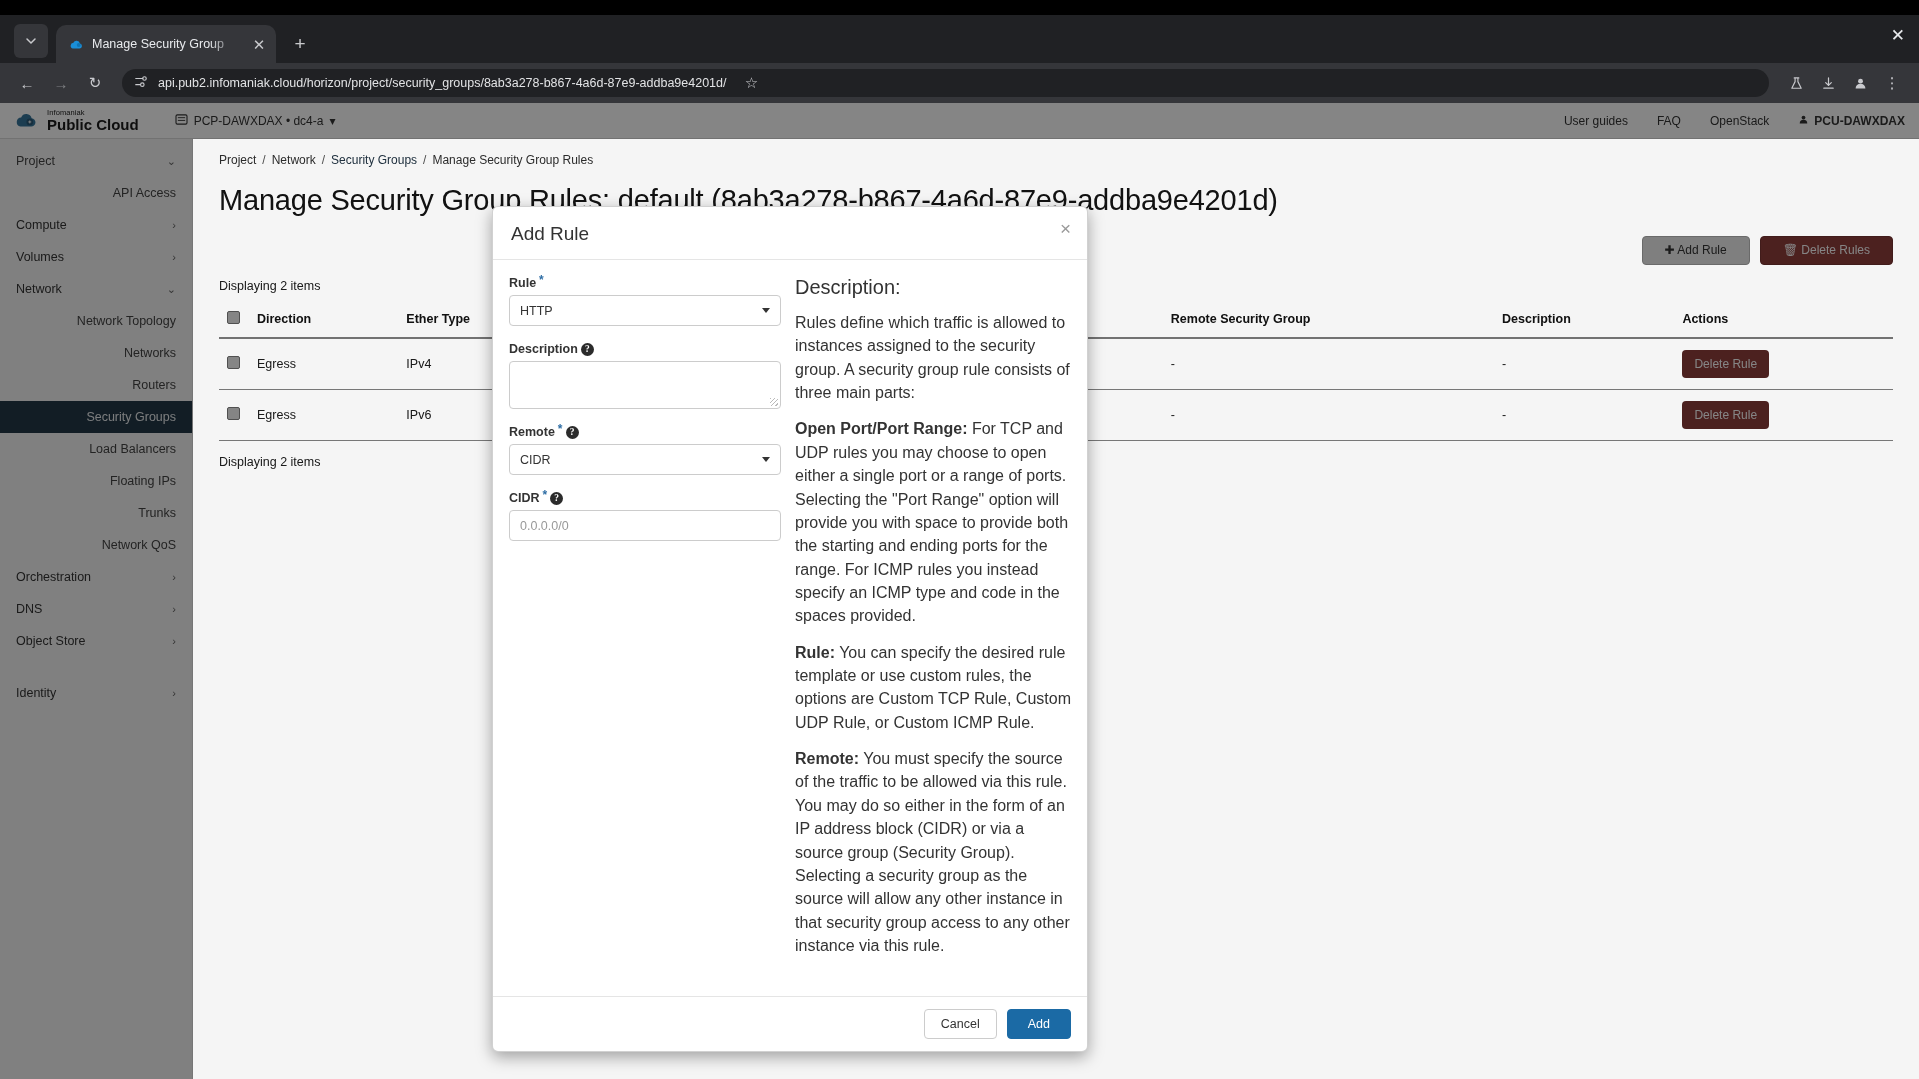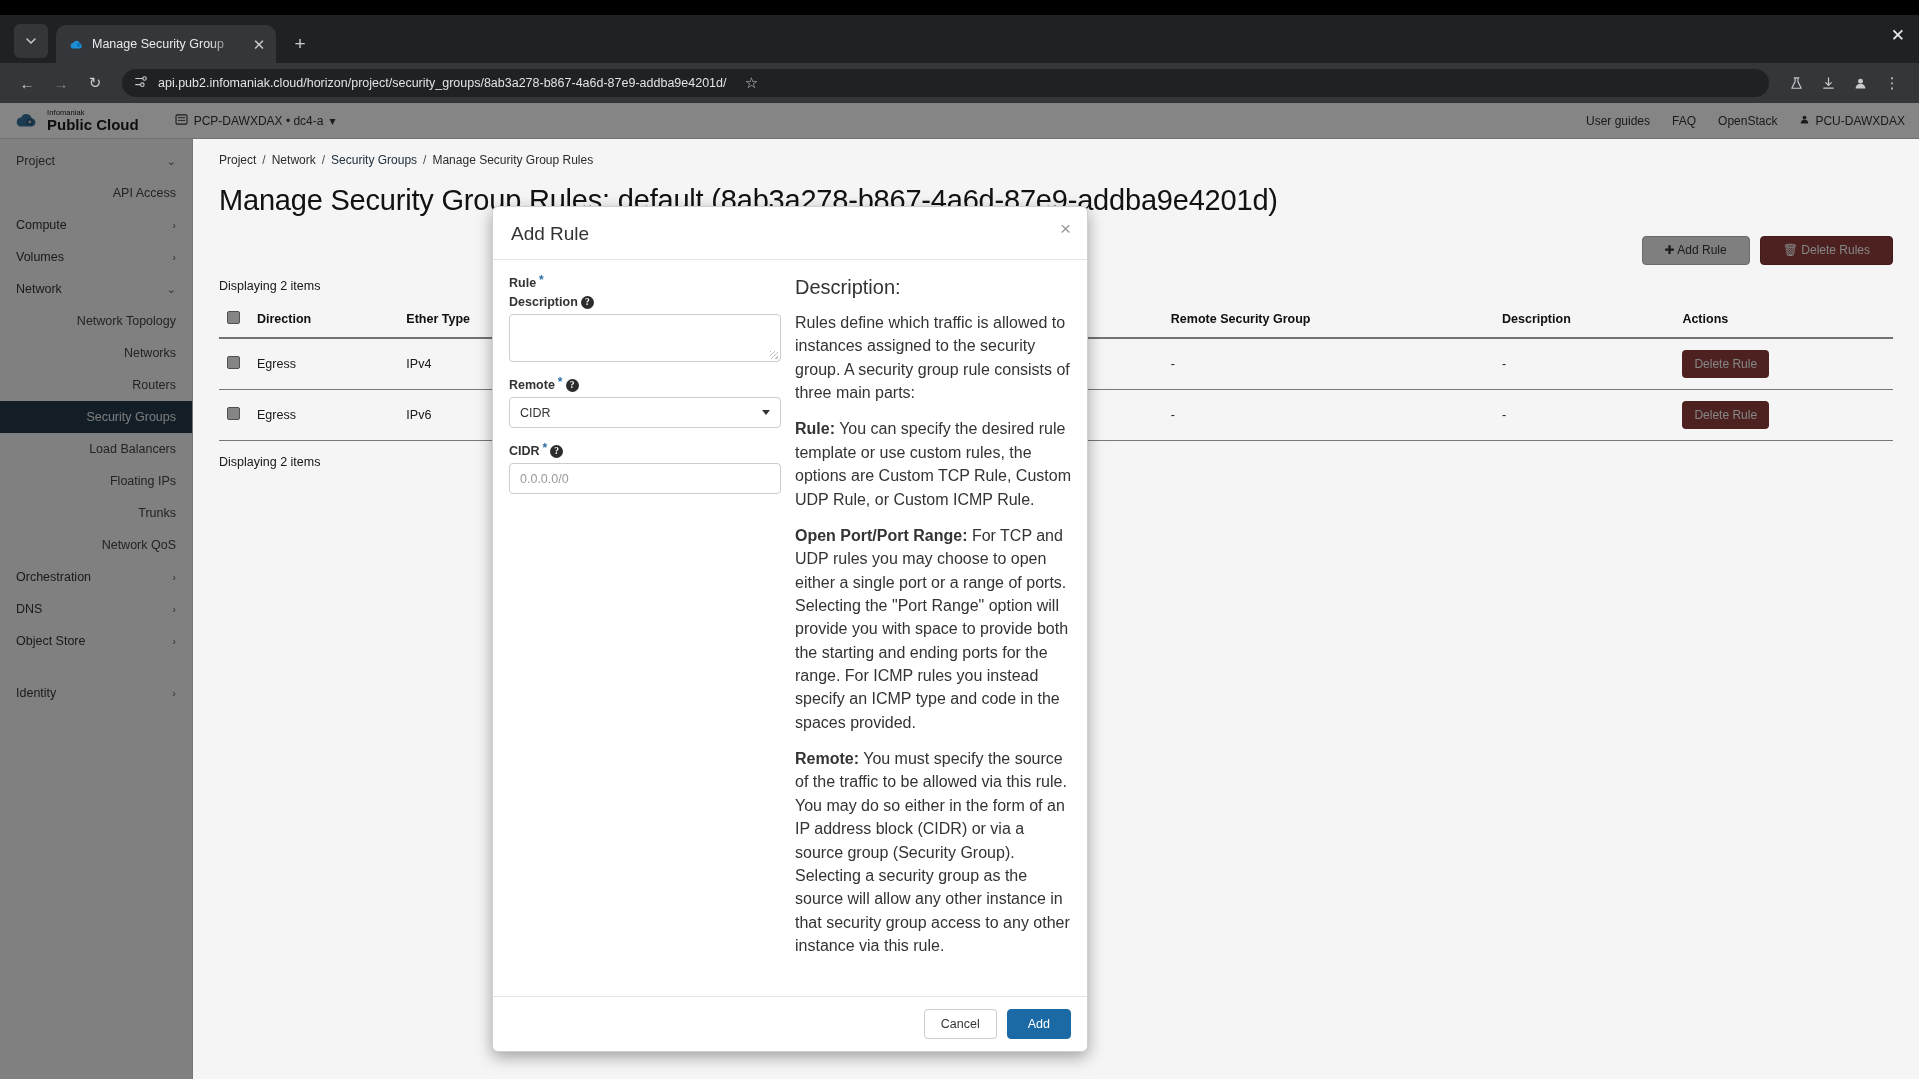--- a/index.html
+++ b/index.html
@@ -55,21 +55,21 @@
 
   .hz-navbar {
     height: 36px; background: #ffffff; border-bottom: 1px solid #dcdcdc;
     display: flex; align-items: center; padding: 0 14px; gap: 18px;
   }
   .brand { display: flex; align-items: center; gap: 7px; }
   .brand-txt { display:flex; flex-direction:column; line-height:1; }
   .brand-small { font-size: 7.5px; color:#222; letter-spacing:.1px;}
   .brand-main { font-size: 15px; font-weight: bold; color: #1a1a1a; }
   .proj-switch { display:flex; align-items:center; gap:6px; font-size:12px; color:#333; margin-left: 18px;}
-  .nav-right { margin-left: auto; display: flex; align-items: center; gap: 22px; font-size: 12px; color: #333; }
+  .nav-right { margin-left: auto; display: flex; align-items: center; gap: 29px; font-size: 12px; color: #333; }
 
   .hz-body { display: flex; height: calc(100% - 36px); }
   .hz-side { width: 193px; background: #f6f6f6; border-right: 1px solid #e2e2e2; padding-top: 6px; flex:0 0 193px;}
   .side-group { display:flex; align-items:center; justify-content:space-between;
     padding: 9px 16px 9px 16px; font-size: 12.5px; color:#333; }
   .side-group.lbl { color:#444; }
   .side-item { padding: 9px 16px; font-size: 12.5px; color:#444; text-align:right; }
   .side-item.active { background: #133b57; color:#e9eef2; }
   .chev { font-size: 11px; color:#666; }
 
@@ -224,21 +224,21 @@
                 <path d="M3 4h8M3 7h8" stroke="#333" stroke-width="1"></path>
               </svg>
           </span>
           <span>PCP-DAWXDAX • dc4-a</span>
           <span>▾</span>
         </div>
         <div class="nav-right">
           <span>User guides</span>
           <span>FAQ</span>
           <span>OpenStack</span>
-          <span style="display:flex;align-items:flex-end;gap:5px;">
+          <span style="display:flex;align-items:flex-end;gap:5px;font-weight:bold;">
             <span>
               <svg width="11" height="11" viewBox="0 0 14 14">
                   <circle cx="7" cy="4.6" r="2.4" fill="#333"></circle>
                   <path d="M2.2 12a4.8 4.8 0 0 1 9.6 0z" fill="#333"></path>
                 </svg>
             </span>
             <span>PCU-DAWXDAX</span>
           </span>
         </div>
       </div>
@@ -368,20 +368,24 @@
         <div class="m-title">Add Rule</div>
         <div class="m-x">×</div>
       </div>
       <div class="m-body">
         <div class="m-left">
 
           <div class="f-label">
             <span>Rule</span>
             <span class="req">*</span>
           </div>
+          <div class="sel">
+            <span>HTTP</span>
+            <span class="caret"></span>
+          </div>
 
           <div class="f-label">
             <span>Description</span>
             <span class="qhelp">?</span>
           </div>
           <div class="ta"></div>
 
           <div class="f-label">
             <span>Remote</span>
             <span class="req">*</span>
@@ -399,24 +403,24 @@
           </div>
           <div class="inp">
             <span>0.0.0.0/0</span>
           </div>
         </div>
 
         <div class="m-right">
           <div class="desc-h">Description:</div>
           <div class="desc-p">Rules define which traffic is allowed to instances assigned to the security group. A security group rule consists of three main parts:</div>
           <div class="desc-p">
+            <b>Open Port/Port Range:</b><span> For TCP and UDP rules you may choose to open either a single port or a range of ports. Selecting the "Port Range" option will provide you with space to provide both the starting and ending ports for the range. For ICMP rules you instead specify an ICMP type and code in the spaces provided.</span>
+          </div>
+          <div class="desc-p">
             <b>Rule:</b><span> You can specify the desired rule template or use custom rules, the options are Custom TCP Rule, Custom UDP Rule, or Custom ICMP Rule.</span>
-          </div>
-          <div class="desc-p">
-            <b>Open Port/Port Range:</b><span> For TCP and UDP rules you may choose to open either a single port or a range of ports. Selecting the "Port Range" option will provide you with space to provide both the starting and ending ports for the range. For ICMP rules you instead specify an ICMP type and code in the spaces provided.</span>
           </div>
           <div class="desc-p">
             <b>Remote:</b><span> You must specify the source of the traffic to be allowed via this rule. You may do so either in the form of an IP address block (CIDR) or via a source group (Security Group). Selecting a security group as the source will allow any other instance in that security group access to any other instance via this rule.</span>
           </div>
         </div>
       </div>
       <div class="m-foot">
         <span class="btn-cancel">Cancel</span>
         <span class="btn-add">Add</span>
       </div>

